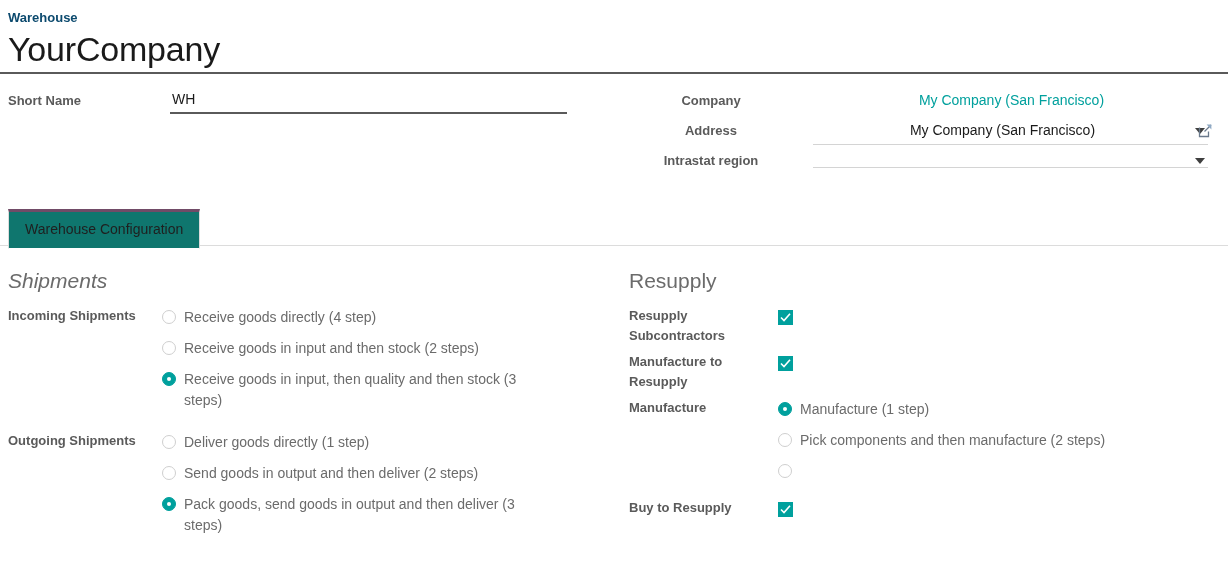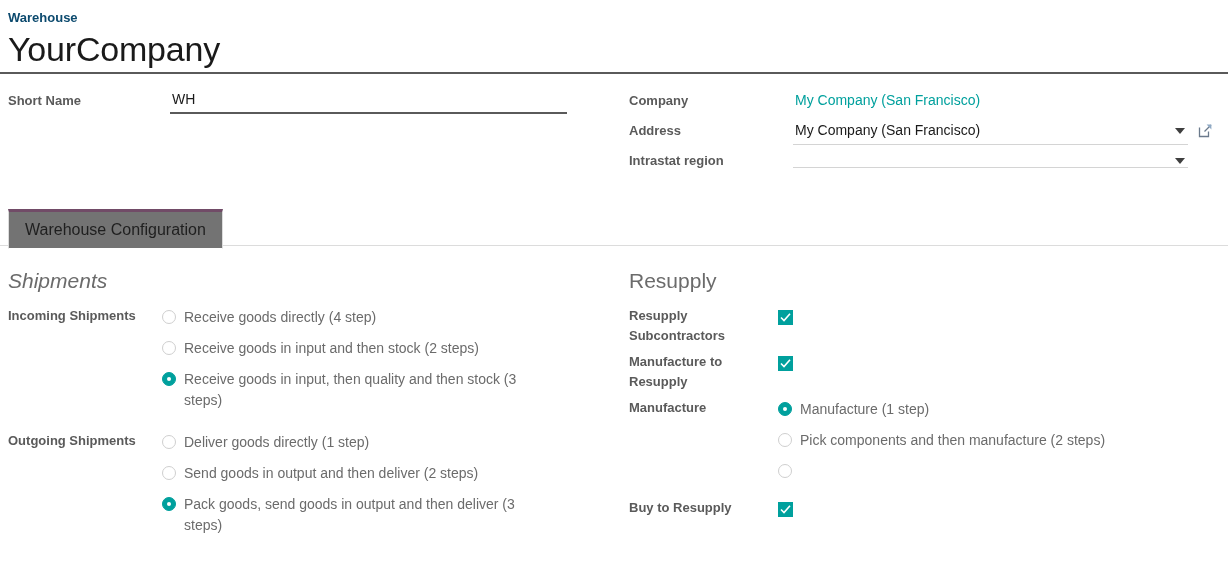--- a/index.html
+++ b/index.html
@@ -49,21 +49,21 @@
   
   .fields {
     display: flex;
     padding: 14px 0 0 0;
   }
   .col {
     width: 614px;
     box-sizing: border-box;
   }
   .col-left  { padding-left: 8px; }
-  .col-right { padding-left: 15px; }
+  .col-right { padding-left: 15px; text-align: center; }
 
   .field-row {
     display: flex;
     align-items: flex-start;
     min-height: 28px;
     margin-bottom: 2px;
   }
   .field-label {
     font-size: 13px;
     font-weight: bold;
@@ -136,23 +136,23 @@
   .notebook {
     margin-top: 30px;
     border-bottom: 1px solid #dcdcdc;
     padding-left: 8px;
     height: 38px;
     box-sizing: border-box;
   }
   .tab {
     display: inline-block;
     padding: 9px 16px 10px 16px;
-    font-size: 16px;
+    font-size: 14px;
     color: #1f1f1f;
-    background: #737373;
+    background: #0f766e;
     border: 1px solid #dcdcdc;
     border-bottom: 1px solid #ffffff;
     border-top: 3px solid #714b67;
     position: relative;
     top: 1px;
     line-height: 17px;
     box-sizing: border-box;
     cursor: pointer;
   }
 

